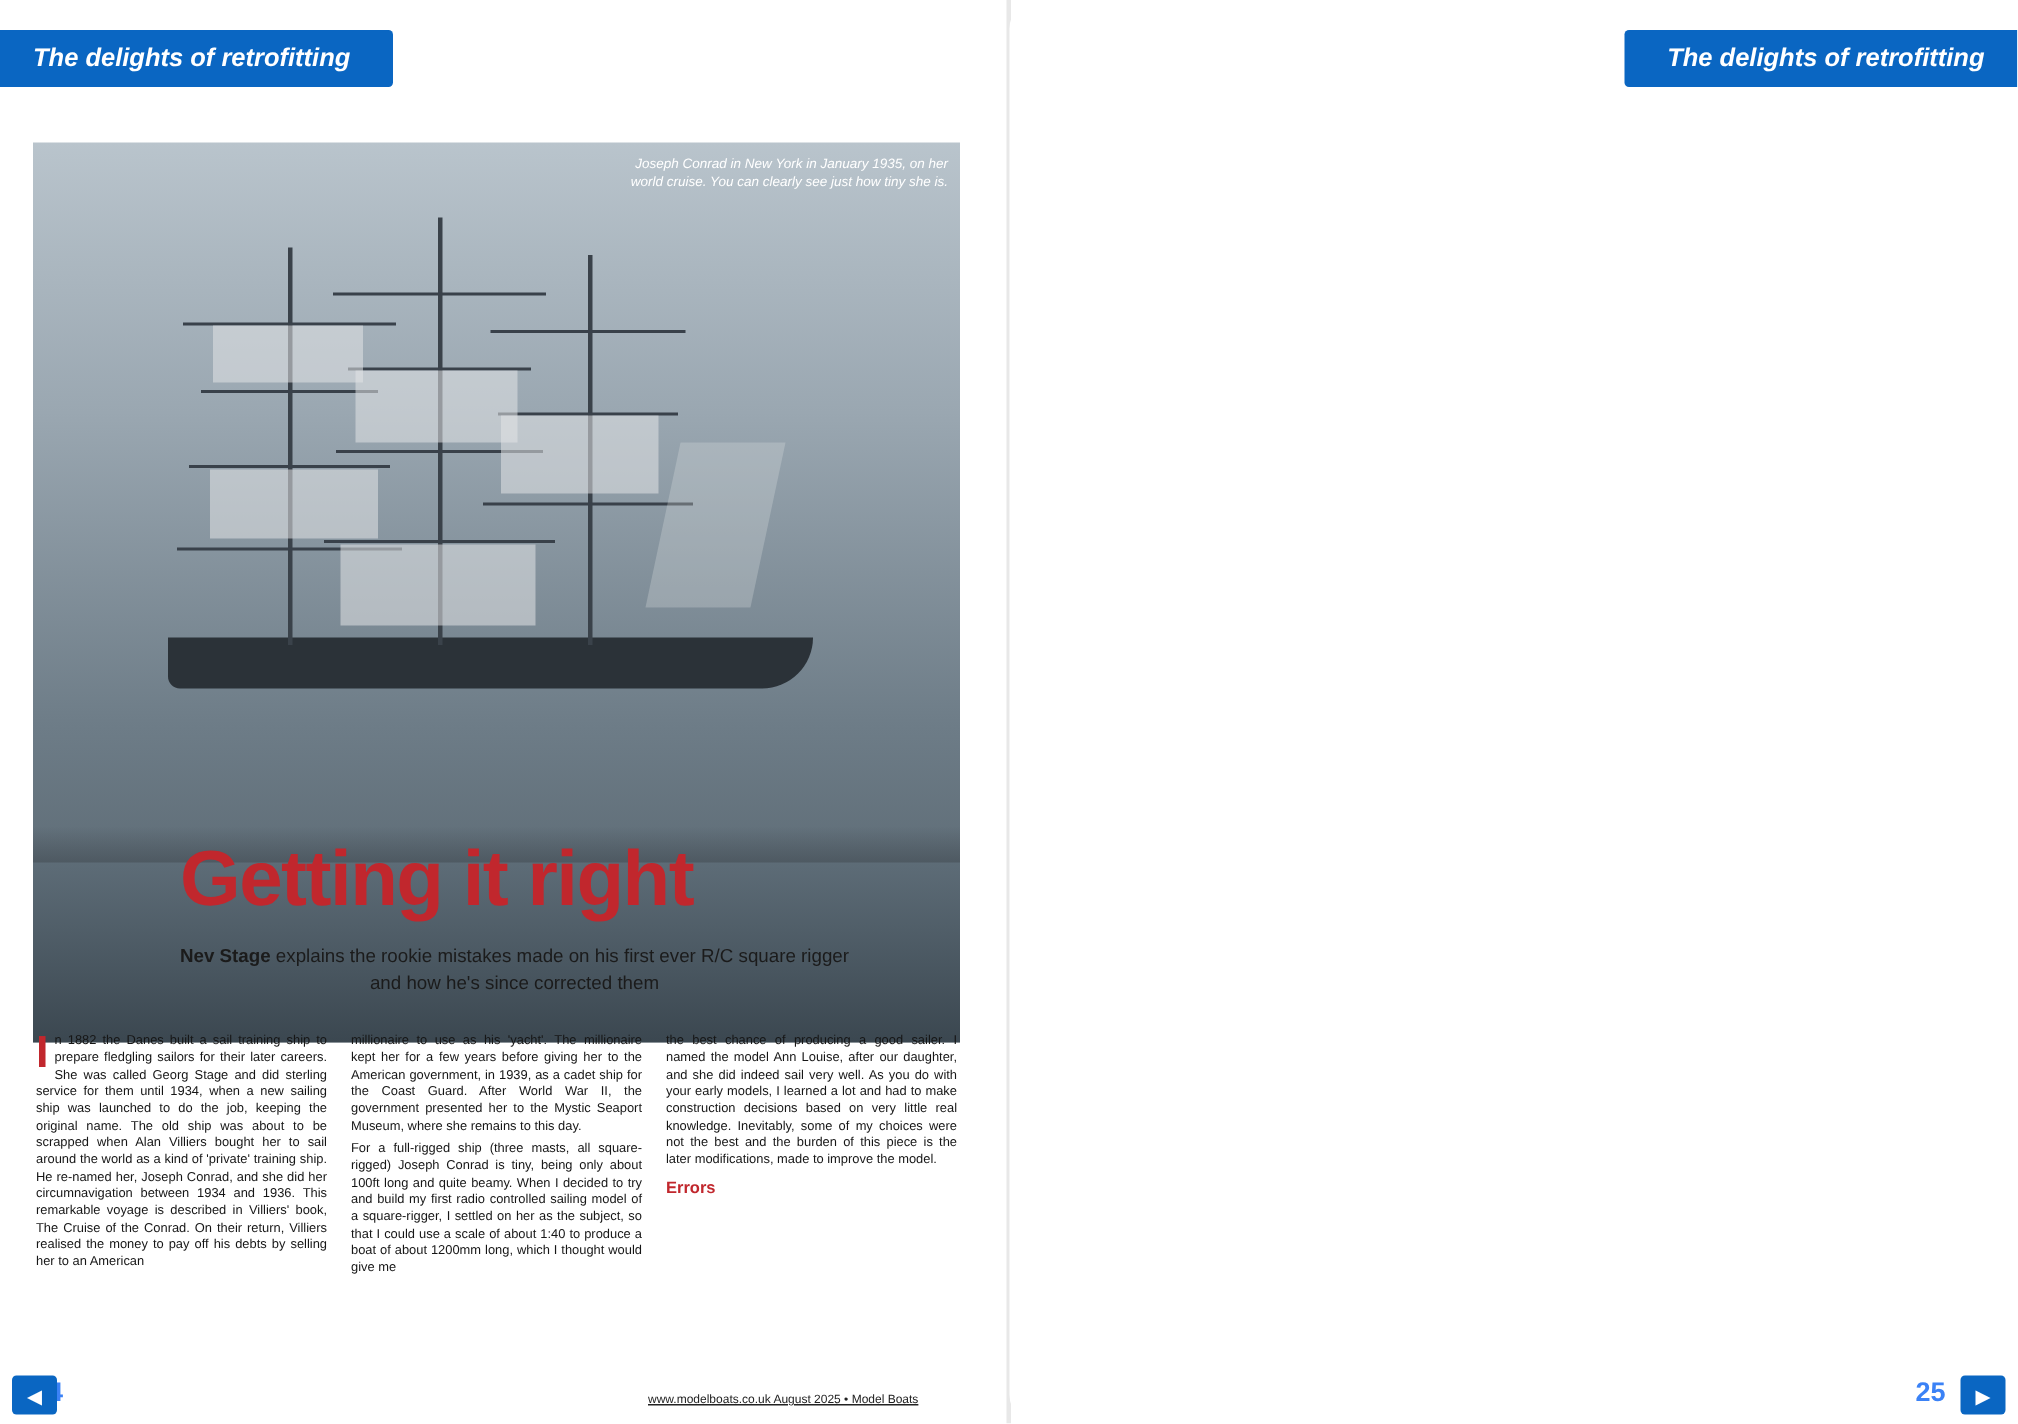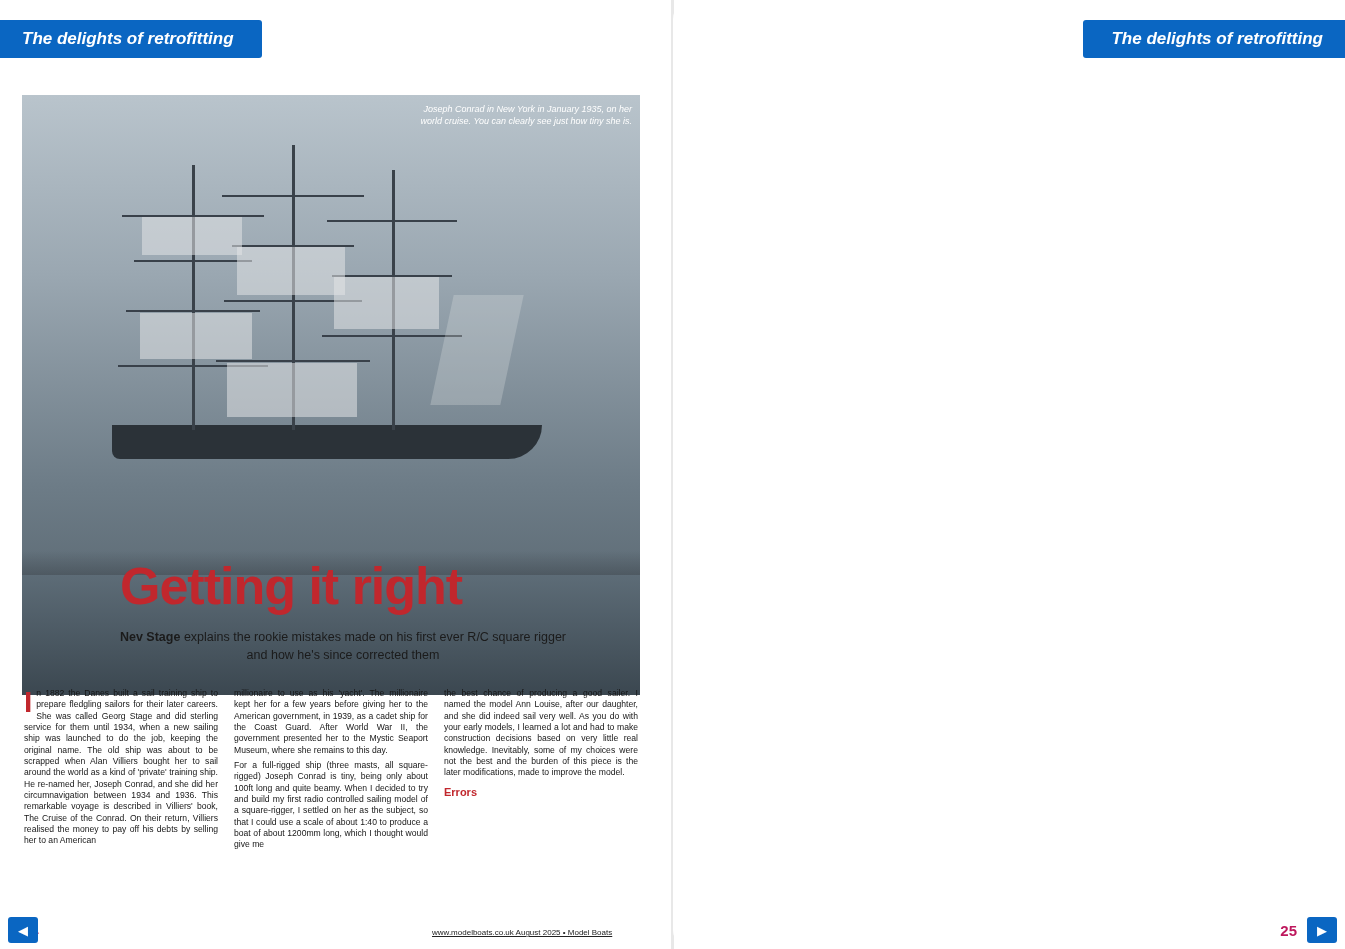--- a/index.html
+++ b/index.html
@@ -63,21 +63,21 @@
   .col .dropcap-p{position:relative;}
   .dropcap{
     float:left;font-size:30px;line-height:25px;font-weight:bold;color:#c1272d;
     margin:1px 4px 0 0;
   }
   .subhead{color:#c1272d;font-weight:bold;font-size:11px;margin:6px 0 0;}
 
   
   .folio{
     position:absolute;bottom:10px;
-    font-size:15px;font-weight:bold;color:#be185d;
+    font-size:18px;font-weight:bold;color:#3b82f6;
   }
   .folio-l{left:22px;}
   .folio-r{right:48px;}
   .footer-text{position:absolute;bottom:12px;font-size:8px;color:#222;text-decoration:underline;}
   .ft-l{left:432px;}
   .arrow{
     position:absolute;bottom:6px;right:8px;width:30px;height:26px;background:#0a66c2;
     border-radius:3px;display:flex;align-items:center;justify-content:center;color:#fff;font-size:13px;
   }
   .arrow-l{position:absolute;bottom:6px;left:8px;width:30px;height:26px;background:#0a66c2;border-radius:3px;

